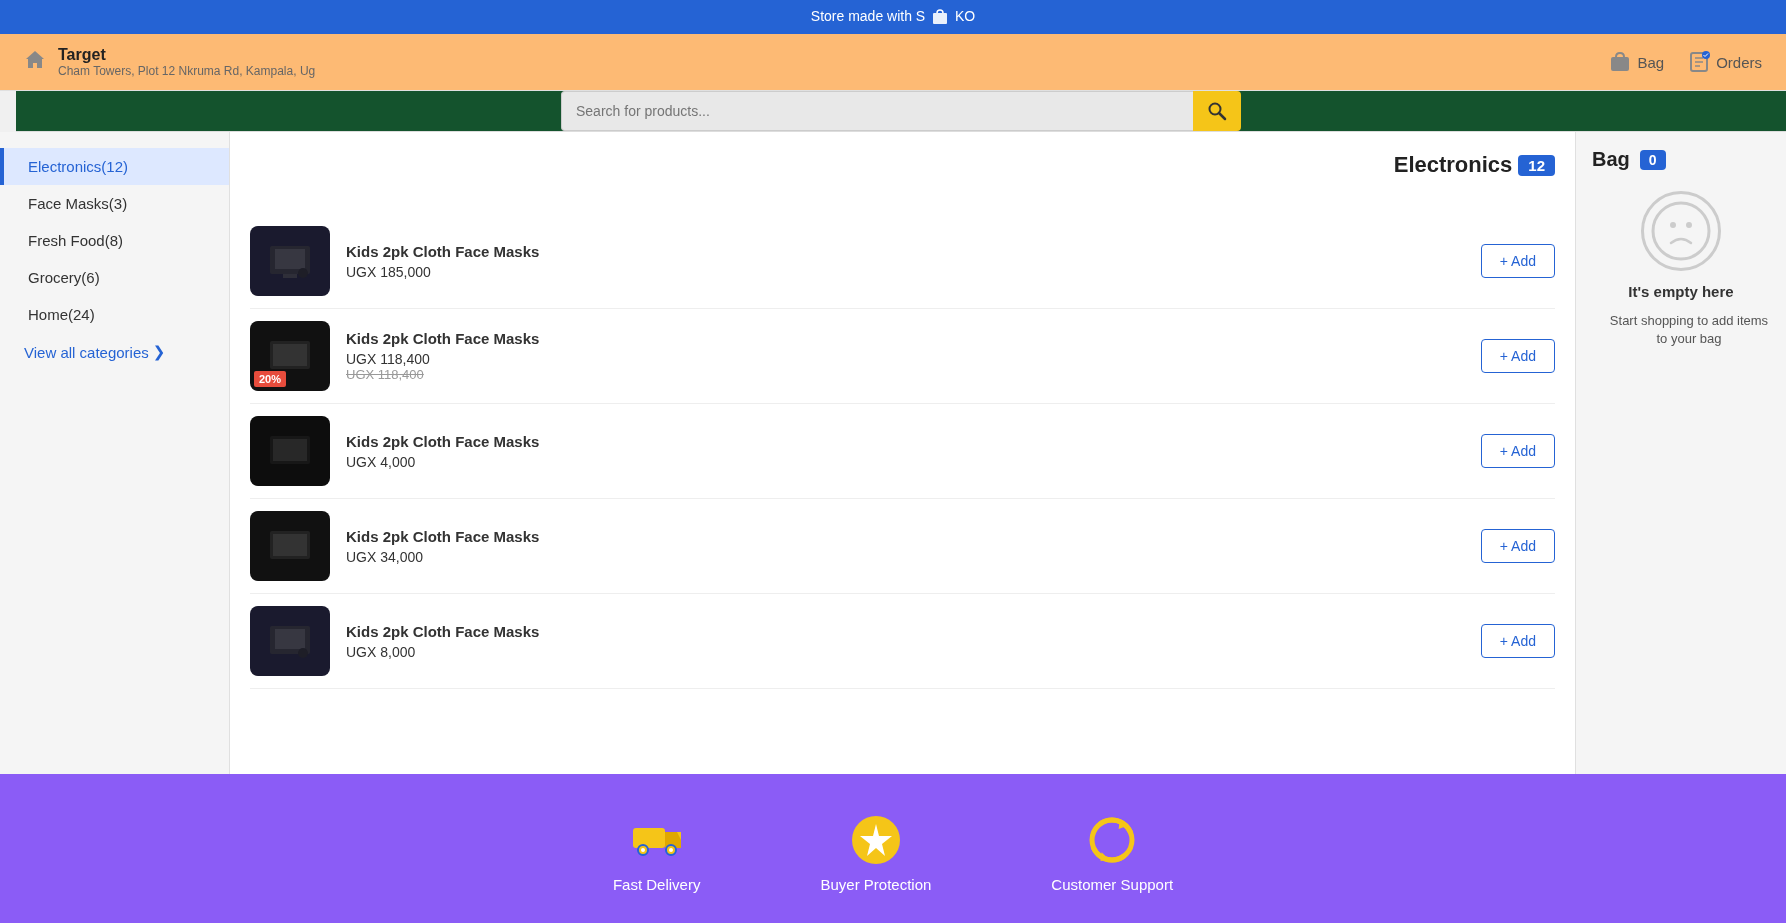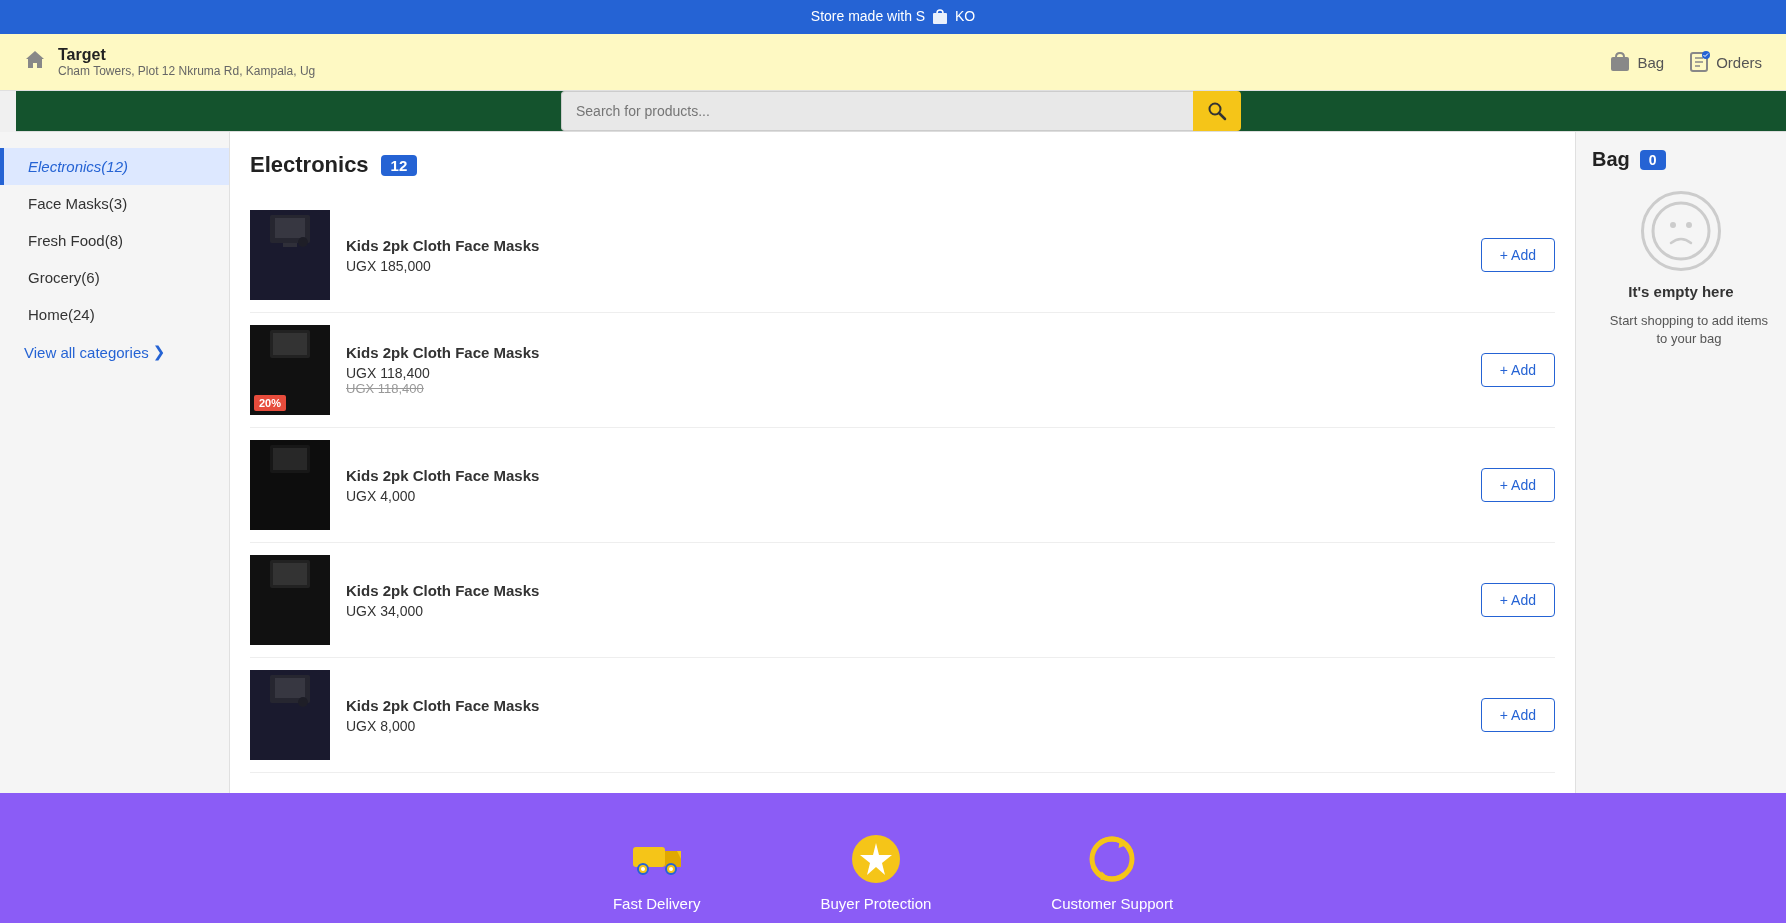--- a/index.html
+++ b/index.html
@@ -9,21 +9,21 @@
     .top-banner {
       background: #2563d4;
       color: white;
       text-align: center;
       padding: 8px;
       font-size: 14px;
     }
 
     
     .header {
-      background: #fef9c3;
+      background: #fdba74;
       display: flex;
       align-items: center;
       padding: 12px 24px;
       border-bottom: 1px solid #e0e0e0;
     }
     .header-left {
       display: flex;
       align-items: center;
       gap: 12px;
       min-width: 220px;
@@ -101,21 +101,20 @@
       font-size: 15px;
       color: #333;
       cursor: pointer;
       border-left: 4px solid transparent;
     }
     .sidebar-item.active {
       background: #dde8ff;
       border-left: 4px solid #2563d4;
       font-weight: 500;
       color: #2563d4;
-      font-style: italic;
     }
     .view-all-btn {
       padding: 10px 24px;
       color: #2563d4;
       font-size: 15px;
       cursor: pointer;
       display: flex;
       align-items: center;
       gap: 4px;
     }
@@ -123,22 +122,23 @@
     
     .product-area {
       flex: 1;
       padding: 20px;
       background: white;
       border-right: 1px solid #e0e0e0;
     }
     .product-header {
       display: flex;
       align-items: center;
-      gap: 12px;
-      margin-bottom: 20px;
+      gap: 6px;
+      margin-bottom: 36px;
+      justify-content: flex-end;
     }
     .product-header h2 {
       font-size: 22px;
       font-weight: bold;
       color: #222;
     }
     .count-badge {
       background: #2563d4;
       color: white;
       border-radius: 4px;
@@ -150,27 +150,28 @@
     
     .product-item {
       display: flex;
       align-items: center;
       padding: 12px 0;
       border-bottom: 1px solid #eee;
       gap: 16px;
     }
     .product-img {
       width: 80px;
-      height: 90px;
+      height: 70px;
       background: #222;
-      border-radius: 0;
+      border-radius: 8px;
       flex-shrink: 0;
       position: relative;
       overflow: hidden;
       display: flex;
+      align-items: center;
       justify-content: center;
     }
     .product-img svg {
       opacity: 0.5;
     }
     .discount-badge {
       position: absolute;
       bottom: 4px;
       left: 4px;
       background: #e74c3c;

